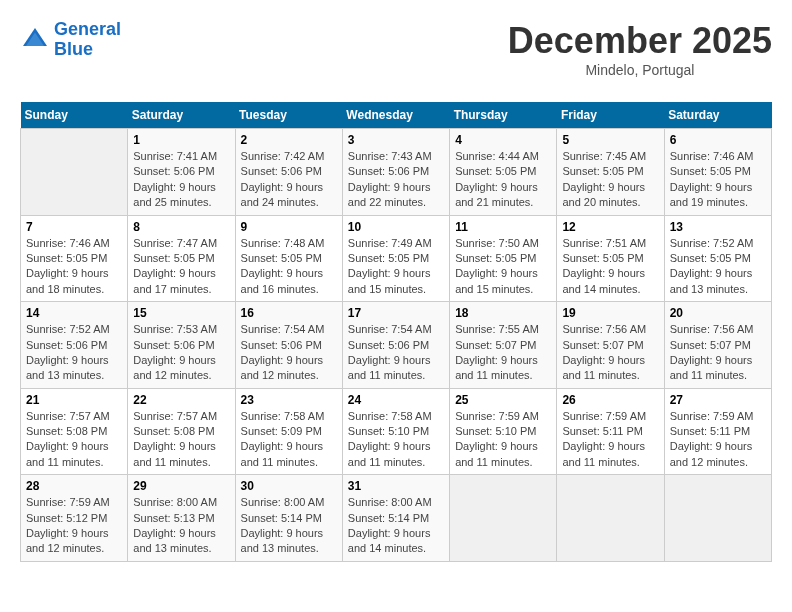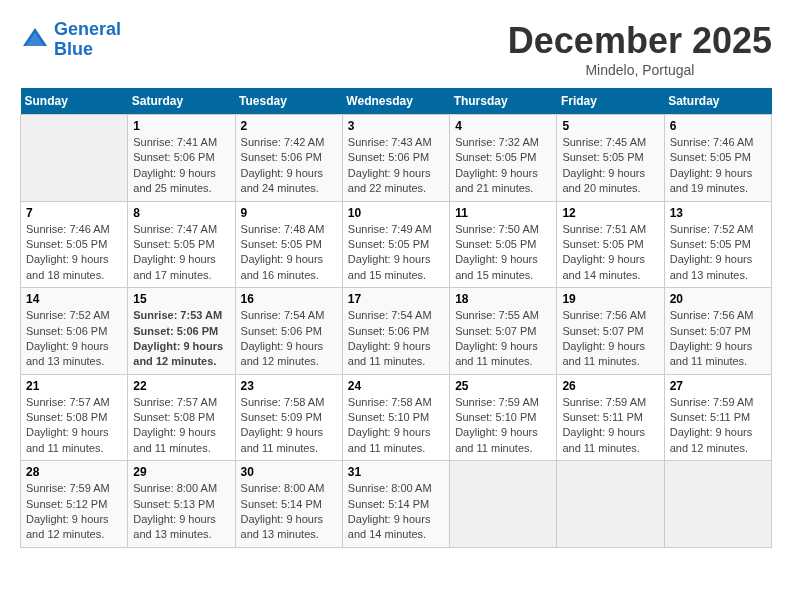--- a/index.html
+++ b/index.html
@@ -7,21 +7,21 @@
       font-family: Arial, sans-serif;
       background: #fff;
       width: 792px;
       min-height: 612px;
       padding: 20px;
     }
     .header {
       display: flex;
       justify-content: space-between;
       align-items: flex-start;
-      margin-bottom: 10px;
+      margin-bottom: 24px;
     }
     .logo {
       display: flex;
       align-items: center;
     }
     .logo-text {
       font-size: 18px;
       font-weight: bold;
       color: #333;
       line-height: 1.1;
@@ -138,21 +138,21 @@
         </td>
         <td>
           <span class="day-num">3</span>
           <div class="day-info" style="white-space: pre-line;">Sunrise: 7:43 AM
 Sunset: 5:06 PM
 Daylight: 9 hours
 and 22 minutes.</div>
         </td>
         <td>
           <span class="day-num">4</span>
-          <div class="day-info" style="white-space: pre-line;">Sunrise: 7:32 AM
+          <div class="day-info" style="white-space: pre-line;">Sunrise: 4:44 AM
 Sunset: 5:05 PM
 Daylight: 9 hours
 and 21 minutes.</div>
         </td>
         <td>
           <span class="day-num">5</span>
           <div class="day-info" style="white-space: pre-line;">Sunrise: 7:45 AM
 Sunset: 5:05 PM
 Daylight: 9 hours
 and 20 minutes.</div>
@@ -219,21 +219,21 @@
       <tr>
         <td>
           <span class="day-num">14</span>
           <div class="day-info" style="white-space: pre-line;">Sunrise: 7:52 AM
 Sunset: 5:06 PM
 Daylight: 9 hours
 and 13 minutes.</div>
         </td>
         <td>
           <span class="day-num">15</span>
-          <div class="day-info" style="white-space: pre-line; font-weight: bold;">Sunrise: 7:53 AM
+          <div class="day-info" style="white-space: pre-line;">Sunrise: 7:53 AM
 Sunset: 5:06 PM
 Daylight: 9 hours
 and 12 minutes.</div>
         </td>
         <td>
           <span class="day-num">16</span>
           <div class="day-info" style="white-space: pre-line;">Sunrise: 7:54 AM
 Sunset: 5:06 PM
 Daylight: 9 hours
 and 12 minutes.</div>

